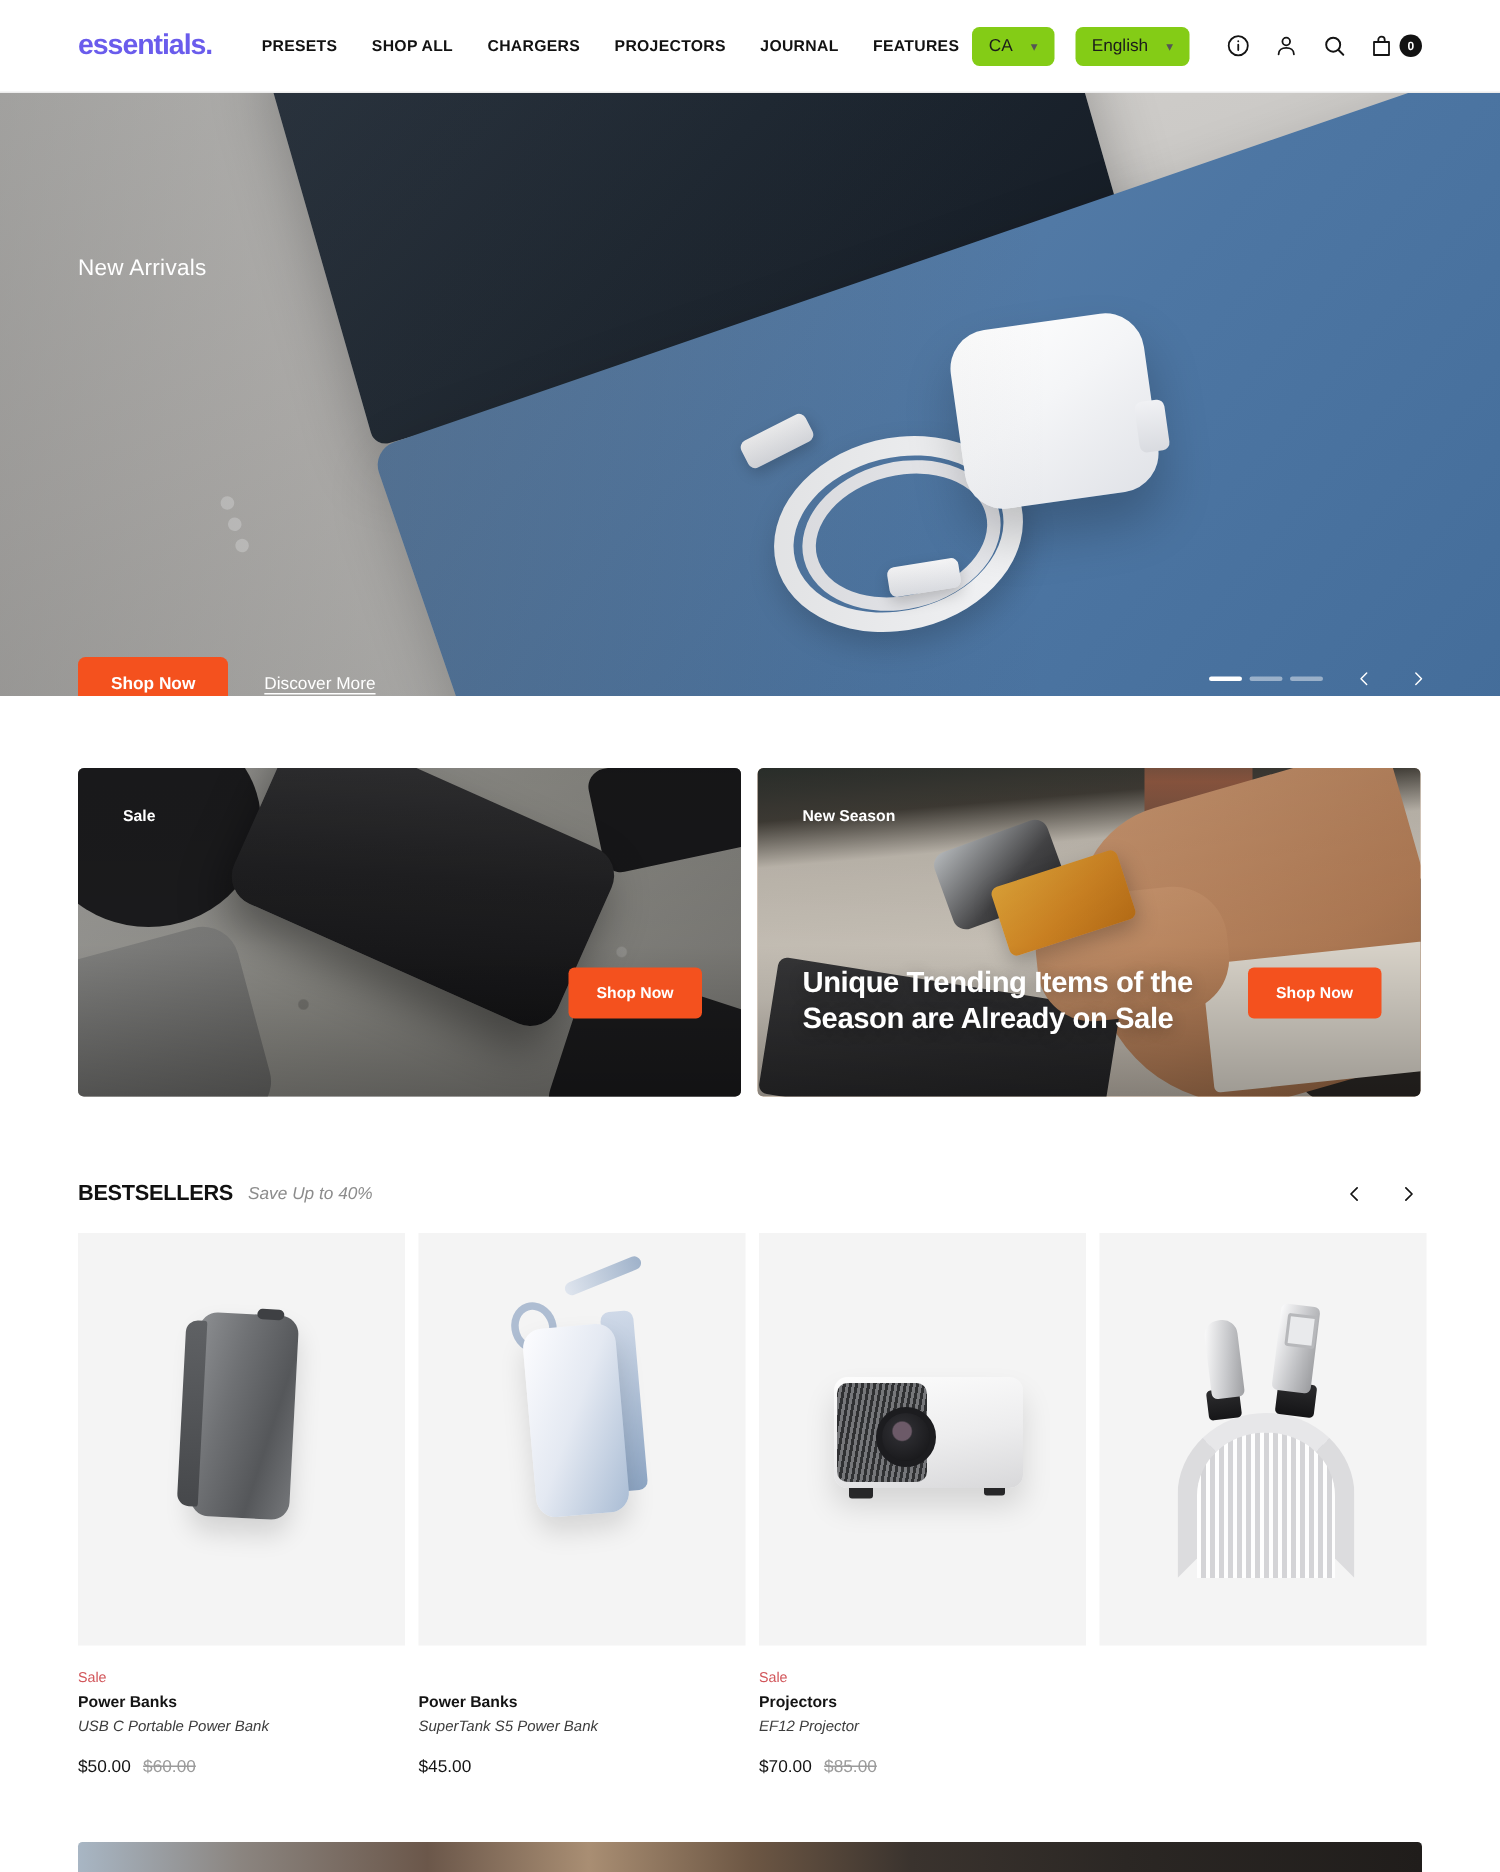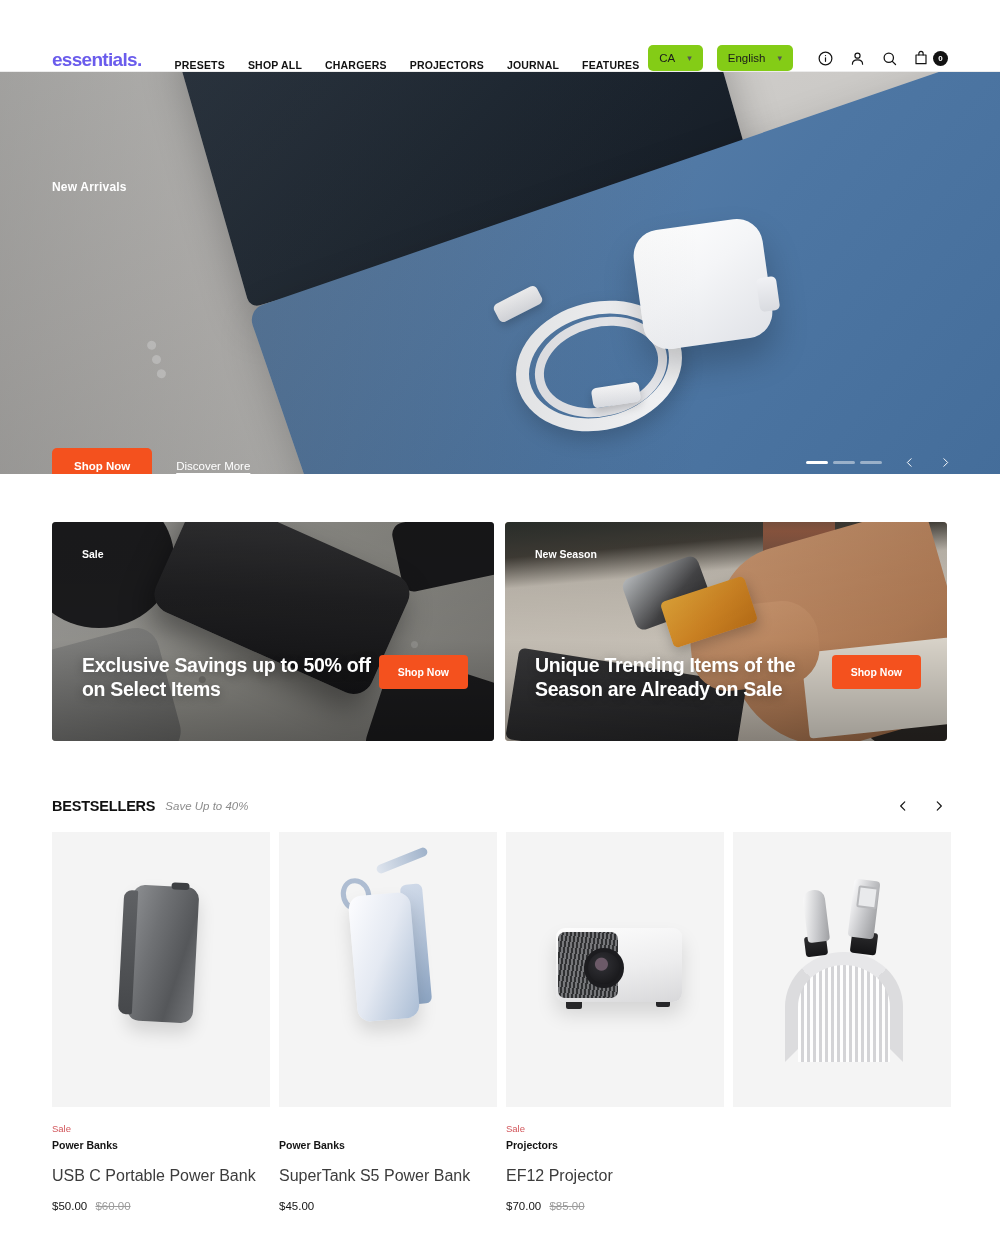--- a/index.html
+++ b/index.html
@@ -5,22 +5,22 @@
   * { margin:0; padding:0; box-sizing:border-box; }
   body {
     width:1000px; height:1248px;
     font-family:"Liberation Sans", sans-serif;
     background:#ffffff; overflow:hidden;
     -webkit-font-smoothing:antialiased;
   }
 
   
   .header {
-    height:72px; width:100%;
-    display:flex; align-items:flex-end;
+    height:62px; width:100%;
+    display:flex; align-items:center;
     border-bottom:1px solid #ececec;
     background:#fff; position:relative;
   }
   .logo {
     margin-left:52px;
     font-size:19px; font-weight:bold;
     color:#6a5cec; letter-spacing:-0.7px;
   }
   .nav { display:flex; align-items:center; gap:23px; margin-left:33px; }
   .nav-item {
@@ -117,21 +117,21 @@
     content:""; position:absolute; right:-8px; bottom:24px;
     width:20px; height:34px; border-radius:5px;
     background:linear-gradient(180deg,#f0f1f4,#d9dbe0);
   }
   .hero-shade{
     position:absolute; inset:0;
     background:linear-gradient(90deg,rgba(40,40,40,0.30) 0%,rgba(40,40,40,0.12) 44%,rgba(0,0,0,0) 70%);
   }
   .hero-content{ position:absolute; left:52px; top:108px; z-index:4; }
   .hero-eyebrow{
-    font-size:12px; font-weight:bold; color:#fff;
+    font-size:15px; font-weight:normal; color:#fff;
     letter-spacing:0.2px; margin-bottom:0;
   }
   .hero-title{
     position:absolute; left:52px; top:283px; z-index:4;
     font-size:29px; font-weight:bold; color:#fff;
     line-height:1.12; letter-spacing:-0.6px; max-width:560px;
     text-shadow:0 2px 12px rgba(0,0,0,0.22);
   }
   .hero-actions{
     position:absolute; left:52px; top:376px; z-index:4;
@@ -286,21 +286,21 @@
     width:218px; height:275px; background:#f4f4f4;
     position:relative; overflow:hidden; cursor:pointer;
   }
   .product-meta{ margin-top:16px; }
   .badge-sale{
     font-size:9.5px; color:#d2565b; font-weight:400; display:block;
     margin-bottom:4px; height:12px;
   }
   .badge-spacer{ display:block; height:16px; }
   .prod-cat{ font-size:10.5px; font-weight:bold; color:#141414; }
-  .prod-name{ font-size:16px; color:#3c3c3c; margin-top:16px; }
+  .prod-name{ font-size:10px; color:#3c3c3c; margin-top:5px;font-style:italic; }
   .prod-price{ margin-top:15px; font-size:11.5px; color:#141414; }
   .price-old{ color:#9b9b9b; text-decoration:line-through; margin-left:5px; }
 
   
   .pb1{
     position:absolute; left:78px; top:54px; width:66px; height:136px;
     border-radius:12px;
     background:linear-gradient(105deg,#8d8f92 0%,#6f7174 35%,#55575a 70%,#75777a 100%);
     transform:rotate(3deg);
     box-shadow:0 10px 18px rgba(0,0,0,0.14);
@@ -511,21 +511,20 @@
 
   <div class="promo promo-a">
     <div class="concrete"></div>
     <div class="blob1"></div>
     <div class="dark-r"></div>
     <div class="bank"></div>
     <div class="gray-l"></div>
     <div class="dark-br"></div>
     <div class="promo-tint"></div>
     <div class="promo-tag">Sale</div>
-    <div class="promo-title">Exclusive Savings up to 50% off on Select Items</div>
     <button class="promo-btn">Shop Now</button>
   </div>
 
   <div class="promo promo-b">
     <div class="tabletop"></div>
     <div class="jar"></div>
     <div class="shoulder"></div>
     <div class="arm"></div>
     <div class="paper"></div>
     <div class="paper2"></div>

